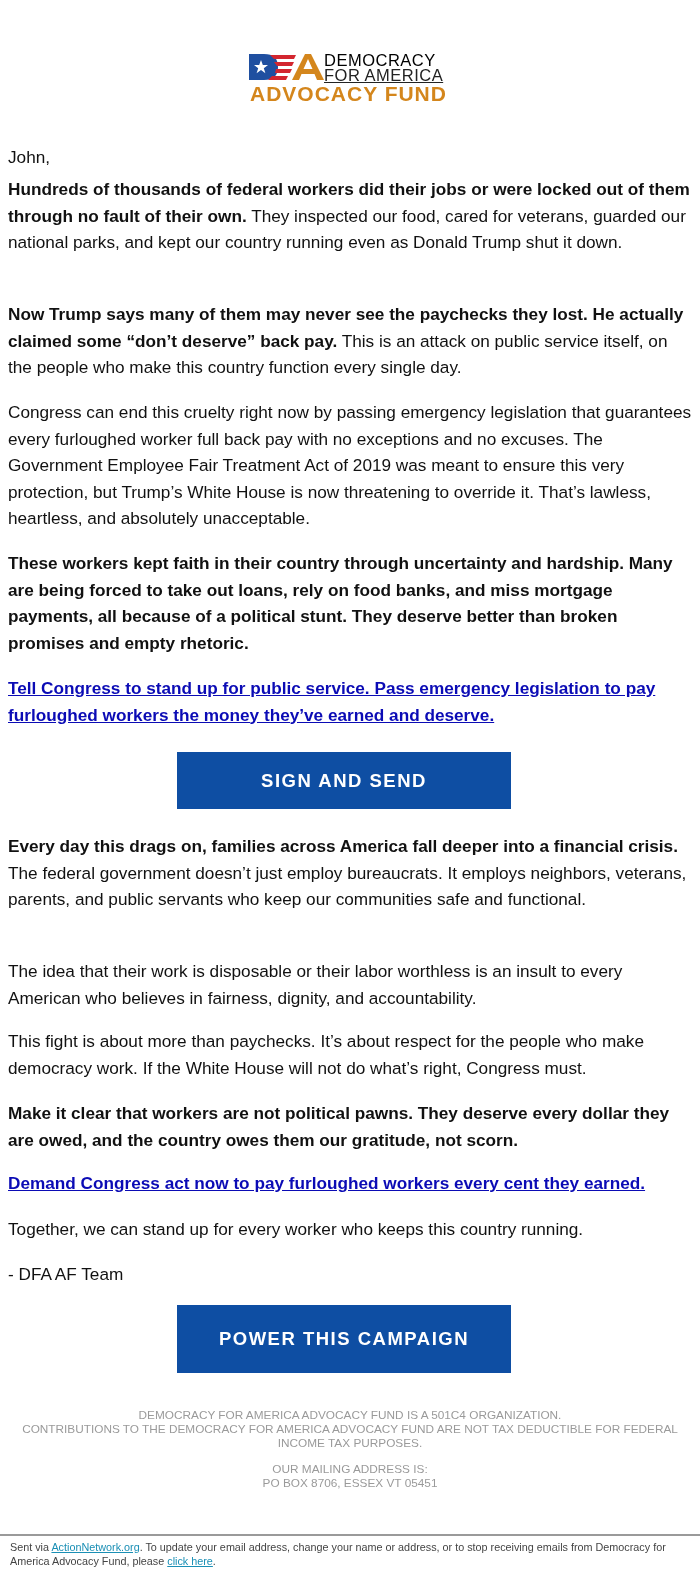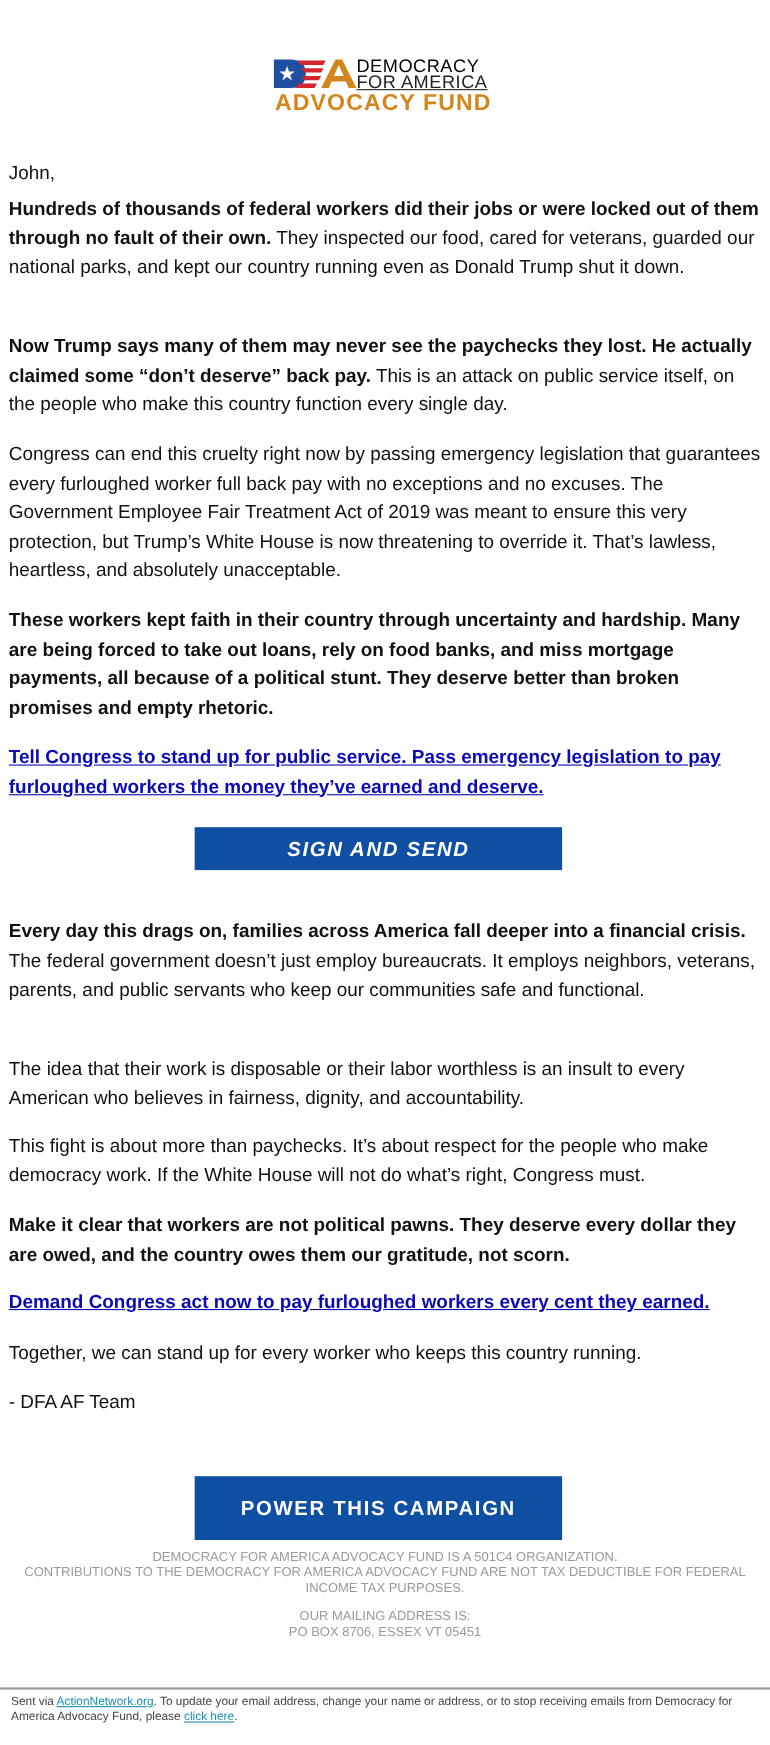--- a/index.html
+++ b/index.html
@@ -58,23 +58,23 @@
 
   <p class="p" style="top:1100px; font-weight:bold;">Make it clear that workers are not political pawns. They deserve every dollar they are owed, and the country owes them our gratitude, not scorn.</p>
 
   <p class="p" style="top:1170px;"><a class="link">Demand Congress act now to pay furloughed workers every cent they earned.</a></p>
 
   <p class="p" style="top:1216px;">Together, we can stand up for every worker who keeps this country running.</p>
 
   <p class="p" style="top:1261px;">- DFA AF Team</p>
 </div>
 
-<div class="btn" style="top:752px; height:39px;font-style:italic;">SIGN AND SEND</div>
+<div class="btn" style="top:752px; height:57px;">SIGN AND SEND</div>
 
-<div class="btn" style="top:1342px; height:58px;">POWER THIS CAMPAIGN</div>
+<div class="btn" style="top:1305px; height:68px;">POWER THIS CAMPAIGN</div>
 
 <div class="footer-legal" style="top:1408px;">
   <div>DEMOCRACY FOR AMERICA ADVOCACY FUND IS A 501C4 ORGANIZATION.</div>
   <div style="padding:0 12px;">CONTRIBUTIONS TO THE DEMOCRACY FOR AMERICA ADVOCACY FUND ARE NOT TAX DEDUCTIBLE FOR FEDERAL INCOME TAX PURPOSES.</div>
 </div>
 
 <div class="footer-legal" style="top:1462px;">
   <div>OUR MAILING ADDRESS IS:</div>
   <div>PO BOX 8706, ESSEX VT 05451</div>
 </div>

